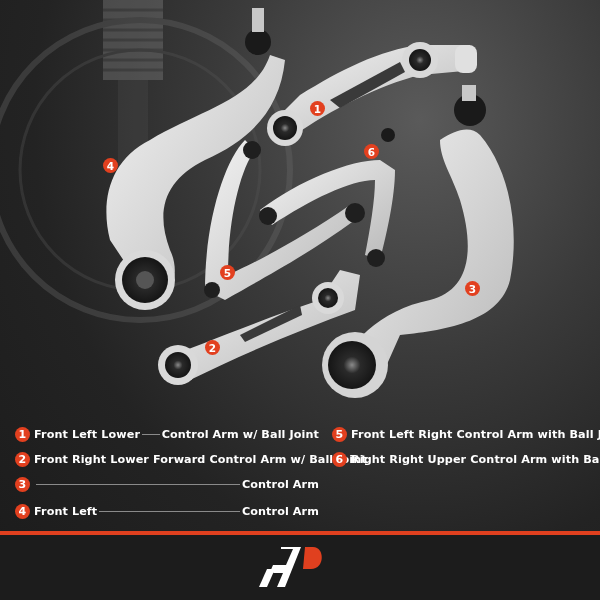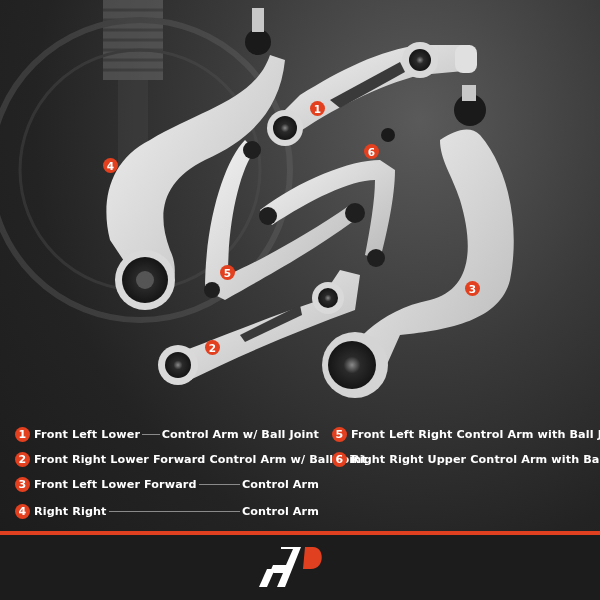--- a/index.html
+++ b/index.html
@@ -106,27 +106,26 @@
       <span class="desc">Control Arm w/ Ball Joint</span>
     </div>
     <div class="row" style="left:15px;top:39px;width:304px;">
       <span class="badge">2</span>
       <span>Front Right Lower Forward</span>
       <span class="leader"></span>
       <span class="desc">Control Arm w/ Ball Joint</span>
     </div>
     <div class="row" style="left:15px;top:64px;width:304px;">
       <span class="badge">3</span>
-      <span>Front Left Lower Forward</span>
       <span class="leader"></span>
       <span class="desc">Control Arm</span>
     </div>
     <div class="row" style="left:15px;top:91px;width:304px;">
       <span class="badge">4</span>
-      <span>Right Right</span>
+      <span>Front Left</span>
       <span class="leader"></span>
       <span class="desc">Control Arm</span>
     </div>
     <div class="row" style="left:332px;top:14px;width:258px;">
       <span class="badge">5</span>
       <span>Front Left Right</span>
       <span class="leader"></span>
       <span class="desc">Control Arm with Ball Joint</span>
     </div>
     <div class="row" style="left:332px;top:39px;width:258px;">

